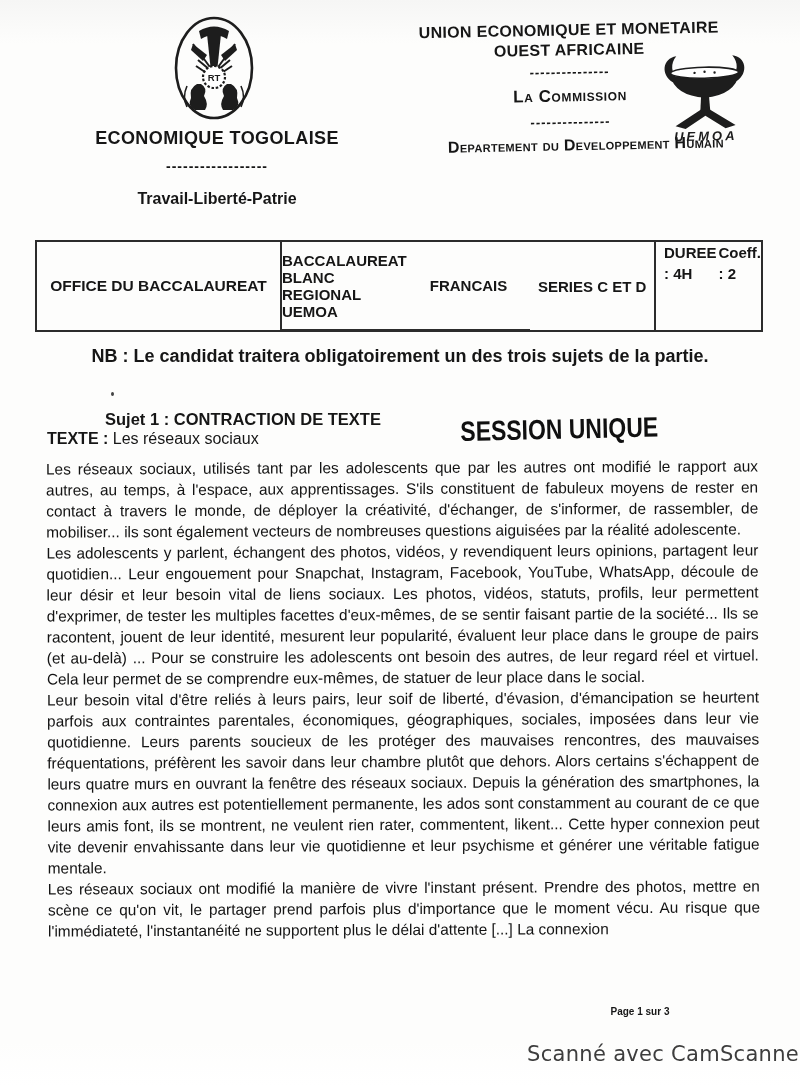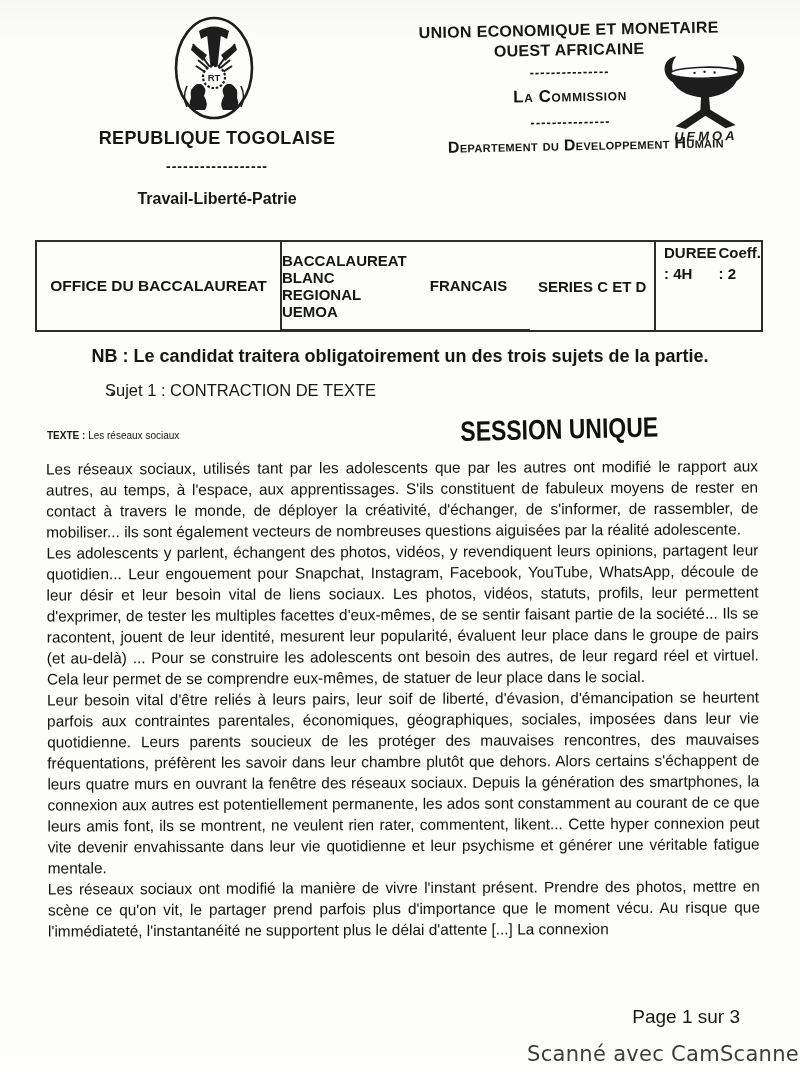--- a/index.html
+++ b/index.html
@@ -48,35 +48,35 @@
   .cell-mid{display:flex;flex-direction:row;border-right:2px solid #2c2c2c;}
   .mid-row{flex:1;display:flex;align-items:center;justify-content:center;
     font-weight:bold;font-size:15px;border-bottom:1.8px solid #2c2c2c;}
   .mid-row:last-child{border-bottom:none;}
   .cell-right{display:flex;align-items:flex-start;justify-content:center;
     padding-left:8px;font-weight:bold;font-size:15px;line-height:21px;}
 
   
   .notice{left:0;top:346px;width:800px;text-align:center;font-weight:bold;font-size:18px;}
   .artifact-dot{left:111px;top:392px;width:3px;height:4px;background:#444;border-radius:50%;}
-  .subject-title{left:105px;top:381px;font-weight:normal;font-size:16.5px;}
-  .texte-line{left:47px;top:430px;font-size:10px;}
+  .subject-title{left:105px;top:410px;font-weight:bold;font-size:16.5px;}
+  .texte-line{left:47px;top:430px;font-size:16px;}
   .texte-line .lbl{font-weight:bold;}
   .stamp{left:460px;top:416px;font-size:28px;font-weight:bold;color:#101010;
     letter-spacing:0px;transform:rotate(-1.3deg) scaleX(.82);transform-origin:left top;
     white-space:nowrap;}
 
   
   .body-text{left:47px;top:457px;width:712px;font-size:15.4px;line-height:21px;
     text-align:justify;color:#131313;transform:rotate(-.25deg);}
   .body-text p{margin:0;}
 
   
-  .page-indicator{left:540px;top:1006px;width:200px;text-align:right;
-    font-weight:normal;font-size:19px;}
+  .page-indicator{left:540px;top:1006px;width:200px;text-align:center;
+    font-weight:bold;font-size:10px;}
   .camscanner{left:436px;top:1042px;width:372px;text-align:right;
     font-family:"DejaVu Sans", sans-serif;font-size:21px;color:#3d3d3d;letter-spacing:.3px;}
 
   svg .ink{fill:#1d1d1d;}
   svg .line{stroke:#1d1d1d;fill:none;}
 </style>
 </head>
 <body>
 
 <div class="sheet">
@@ -89,21 +89,21 @@
       <path class="ink" d="M21,30 L35,41 L31,47 L19,36 Z"></path>
       <path class="ink" d="M63,30 L49,41 L53,47 L65,36 Z"></path>
       <path class="line" stroke-width="2" d="M21,30 L43,60 M63,30 L41,60 M26,46 L38,56 M58,46 L46,56 M24,52 L36,60 M60,52 L48,60"></path>
       <circle cx="42" cy="63" r="11" fill="#ffffff" stroke="#1d1d1d" stroke-width="2.2" stroke-dasharray="2.5,1.8"></circle>
       <text x="42" y="67" text-anchor="middle" font-size="9.5" font-weight="bold" fill="#1d1d1d" font-family="Liberation Sans, sans-serif">RT</text>
       <path class="ink" d="M25,70 Q17,74 19,84 Q15,92 23,96 L33,96 Q37,90 32,82 Q36,74 29,70 Z"></path>
       <path class="ink" d="M59,70 Q67,74 65,84 Q69,92 61,96 L51,96 Q47,90 52,82 Q48,74 55,70 Z"></path>
       <path class="line" stroke-width="1.6" d="M15,72 Q10,83 15,93 M69,72 Q74,83 69,93"></path>
     </svg>
   </div>
-  <div class="abs country center">REPUBLIQUE TOGOLAISE</div>
+  <div class="abs country center">ECONOMIQUE TOGOLAISE</div>
   <div class="abs left-sep center">------------------</div>
   <div class="abs motto center">Travail-Liberté-Patrie</div>
 
   <div class="abs header-right">
     <div class="org">
       <div>UNION ECONOMIQUE ET MONETAIRE</div>
       <div>OUEST AFRICAINE</div>
     </div>
     <div class="r-sep1">---------------</div>
     <div class="commission">La Commission</div>

